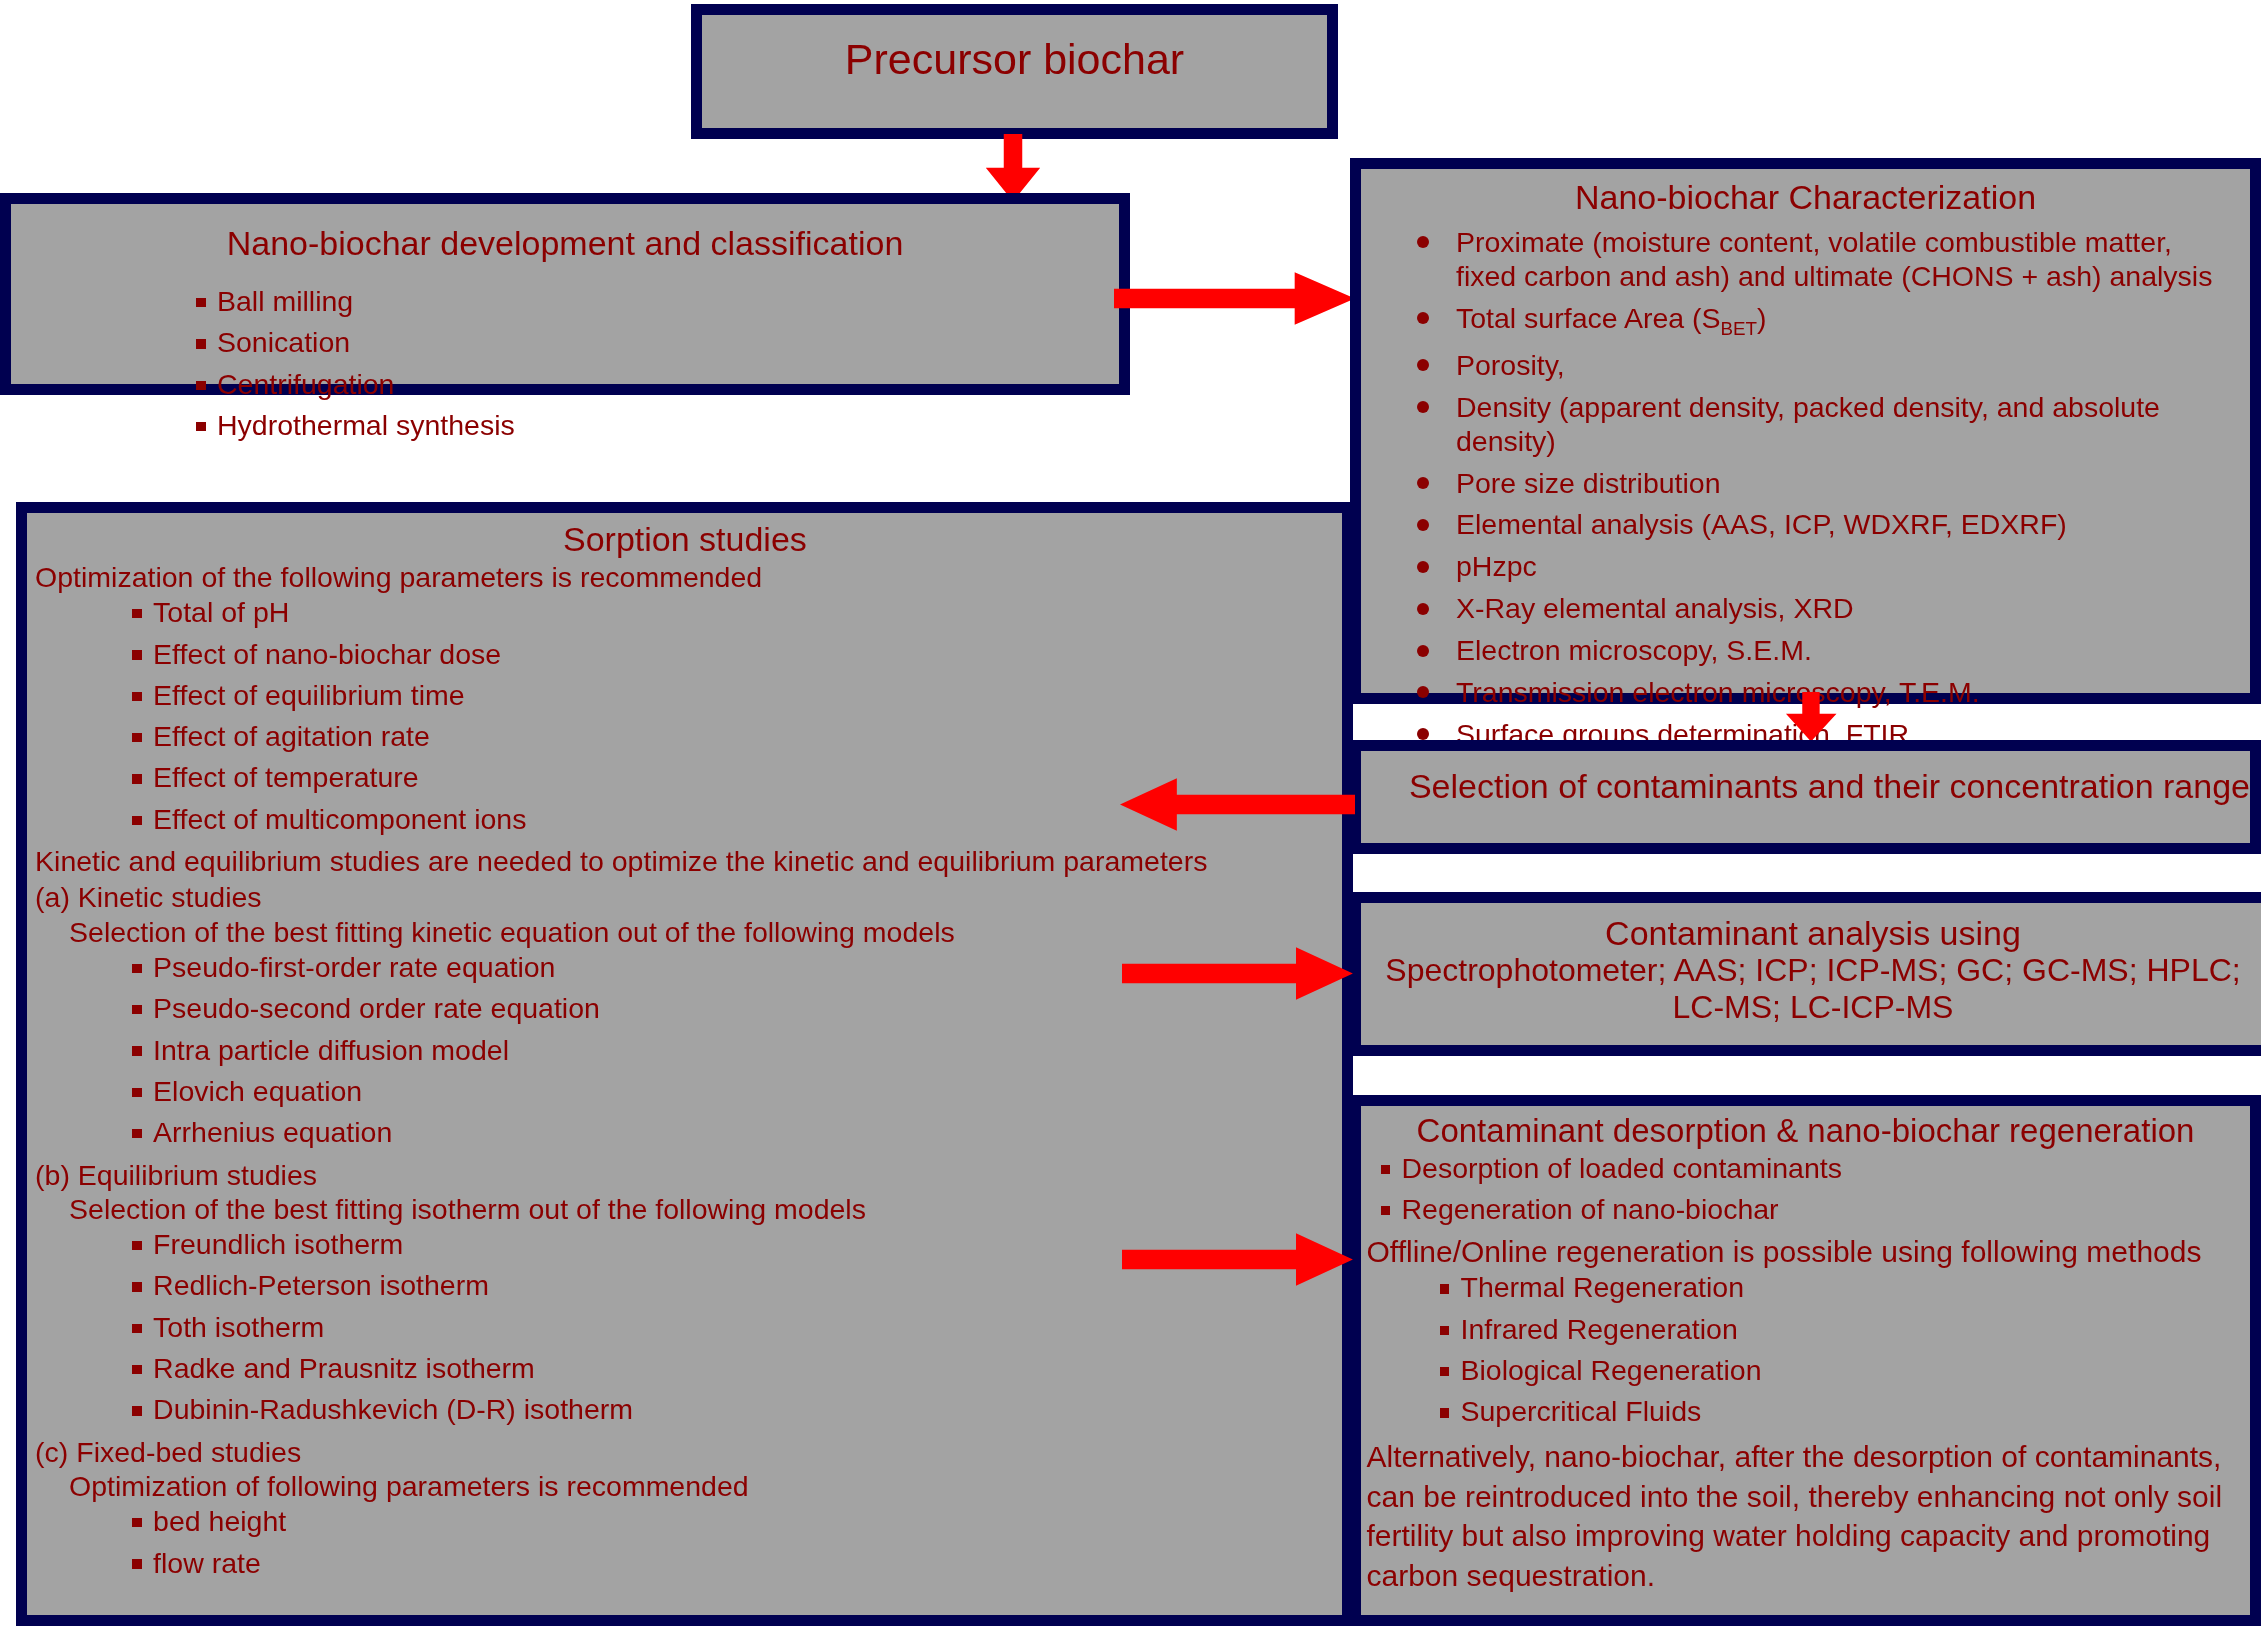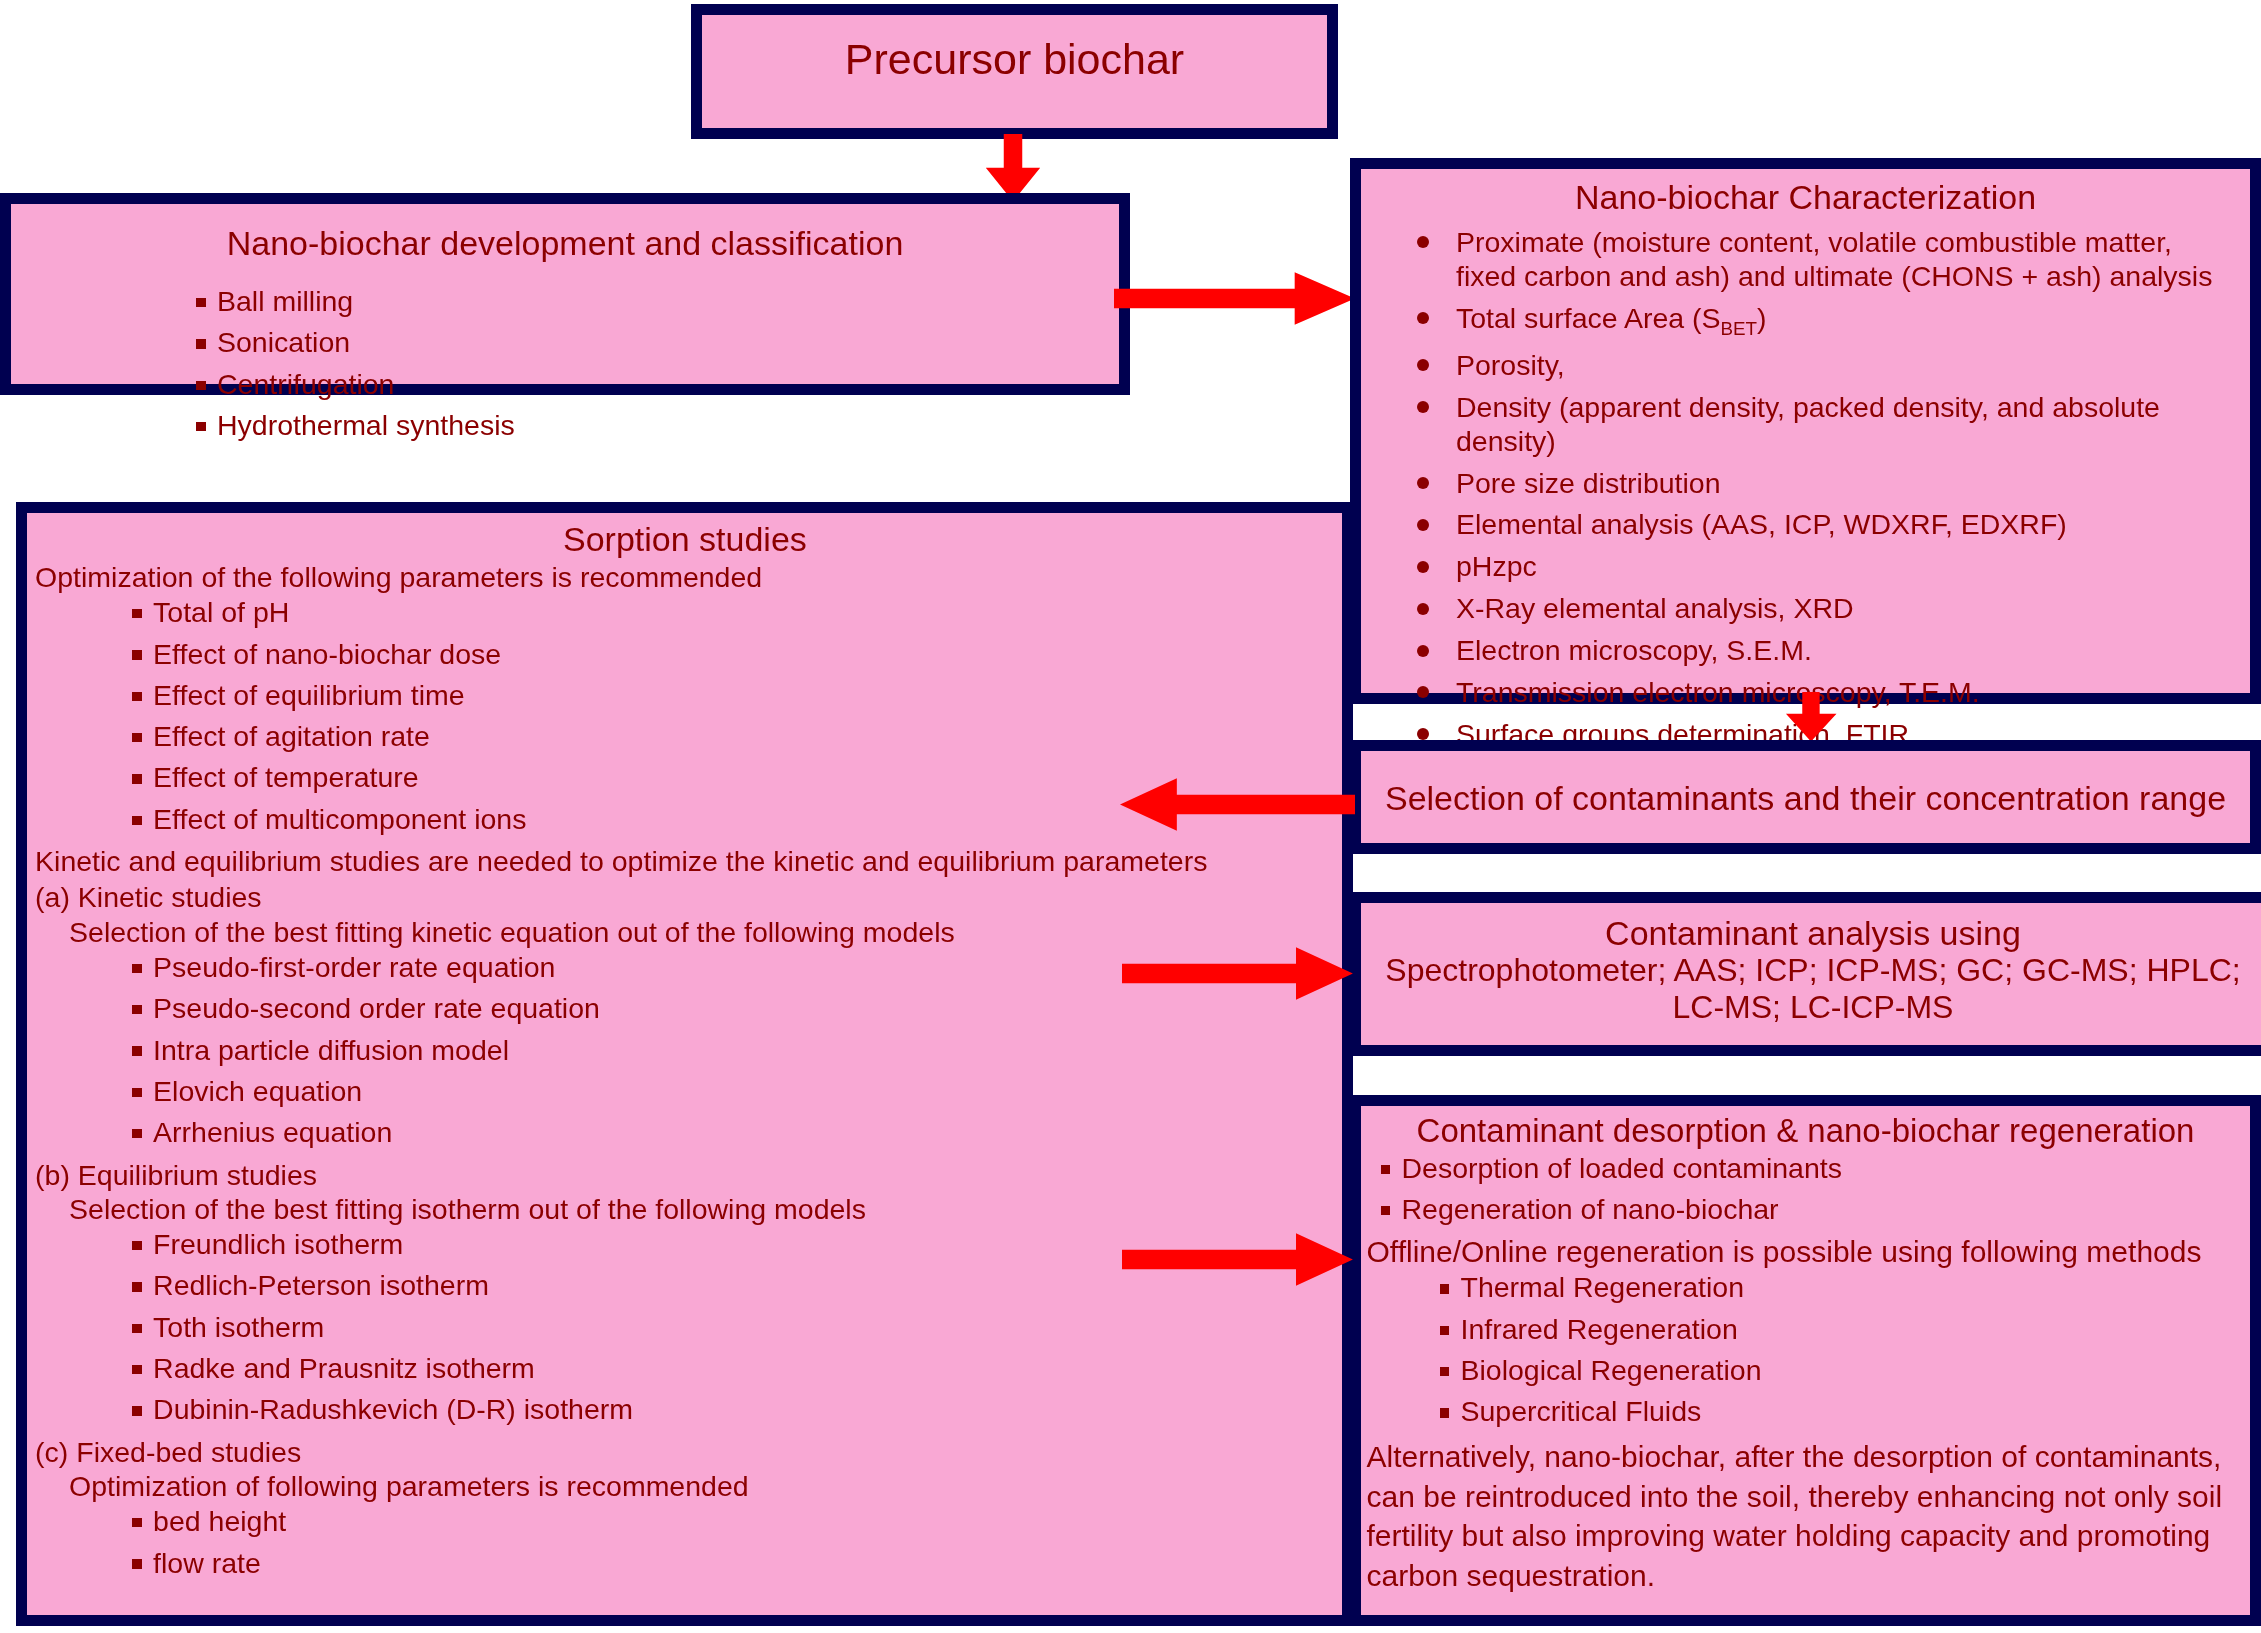--- a/index.html
+++ b/index.html
@@ -6,21 +6,21 @@
   body{
     font-family:"Liberation Sans","DejaVu Sans",sans-serif;
     width:2261px;height:1633px;position:relative;overflow:hidden;
     -webkit-font-smoothing:antialiased;
   }
   .stage{position:absolute;left:0;top:0;width:2261px;height:1633px;}
 
   
   .box{
     position:absolute;
-    background:#f9a8d4;
+    background:#a3a3a3;
     border:11px solid #000050;
     box-sizing:border-box;
     color:#8B0000;
   }
   .ttl{
     text-align:center;
     font-size:34px;
     line-height:1.12;
     color:#8B0000;
     white-space:nowrap;
@@ -58,21 +58,21 @@
   #box-character ul{margin-top:8.8px;margin-left:48px;margin-right:16.4px;}
 
   #box-sorption{left:16.4px;top:502px;width:1337px;height:1124px;}
   #box-sorption .ttl{margin-top:6.6px;}
   #box-sorption .inner{padding:0 10px 0 7.7px;}
   #box-sorption .lead{font-size:28.5px;line-height:1.2;margin-top:2.2px;}
   #box-sorption .sub1{font-size:28.5px;line-height:1.2;margin-left:34px;}
   #box-sorption ul.lvl{margin-left:93px;margin-top:2.2px;margin-bottom:2.2px;}
 
   #box-selection{left:1350px;top:740px;width:911px;height:114px;}
-  #box-selection .ttl{margin-top:28px;}
+  #box-selection .ttl{margin-top:16px;text-align:right;}
 
   #box-analysis{left:1350px;top:892px;width:926px;height:164px;}
   #box-analysis .ttl{margin-top:11px;}
   #box-analysis .ttl2{text-align:center;font-size:32px;line-height:1.14;color:#8B0000;padding:0 8.8px;}
 
   #box-regen{left:1350px;top:1095px;width:911px;height:531px;}
   #box-regen .ttl{margin-top:6.6px;font-size:33px;}
   #box-regen .inner{padding:0 12px 0 5.5px;}
   #box-regen ul.l1{margin-top:2.2px;margin-left:10px;}
   #box-regen ul.l2{margin-left:69px;margin-top:1.1px;}

